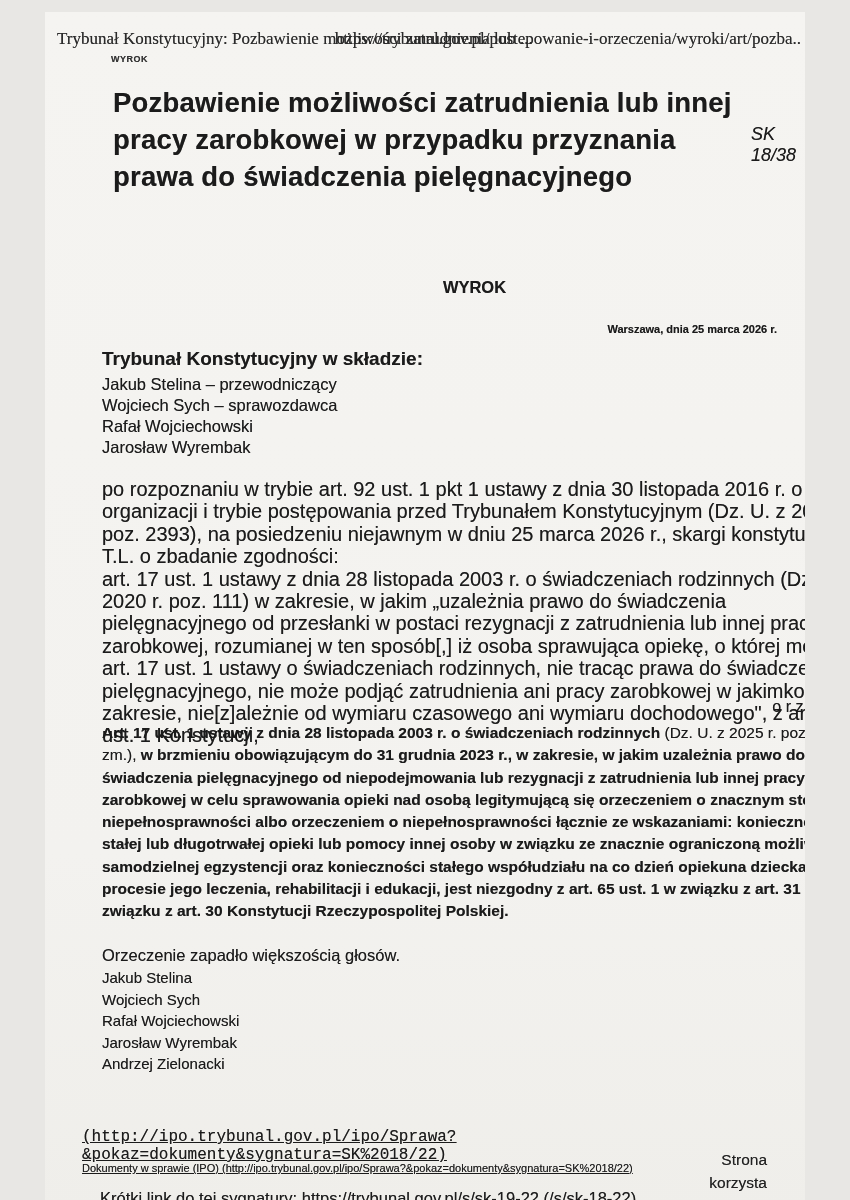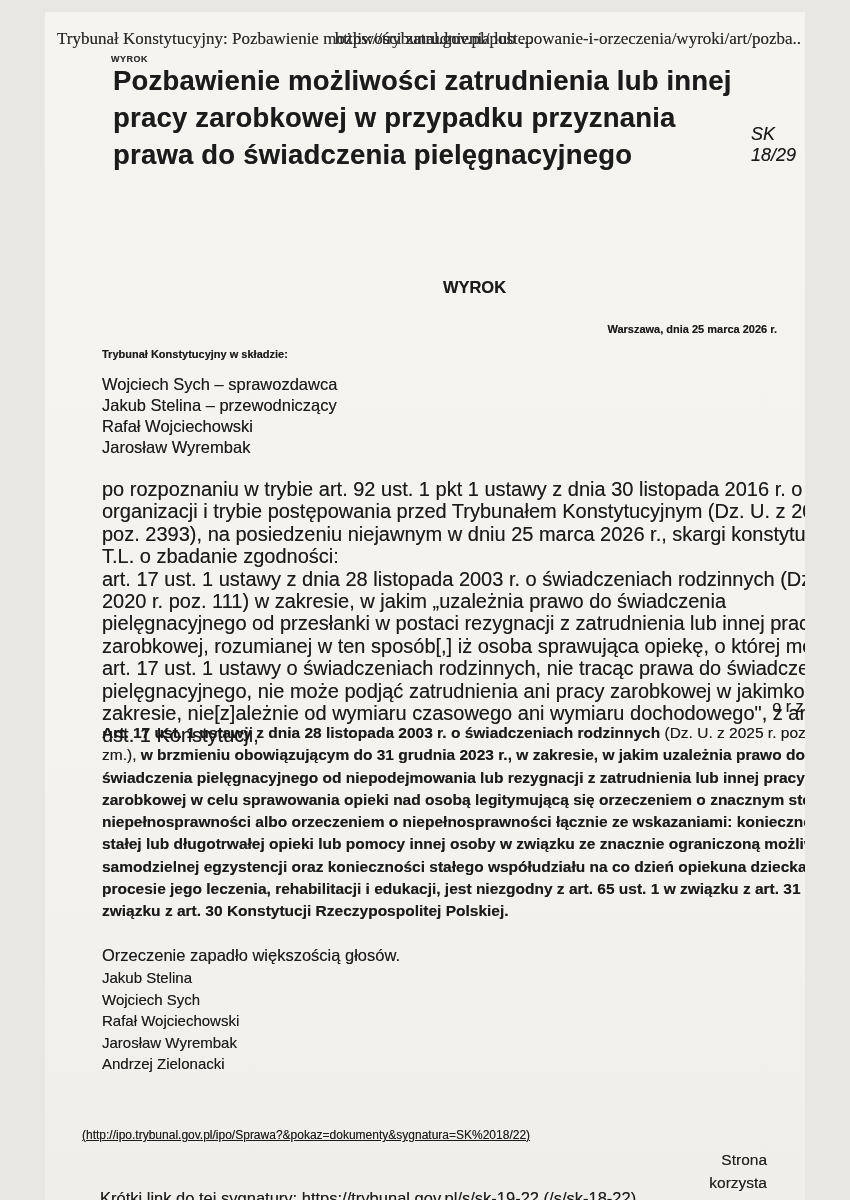--- a/index.html
+++ b/index.html
@@ -28,21 +28,21 @@
     position: absolute; left: 66px; top: 42px;
     font-size: 9px; font-weight: bold; letter-spacing: 0.5px; color: #333;
   }
   .ph-url {
     position: absolute; right: 4px; top: 17px;
     font-family: "Liberation Serif", serif;
     font-size: 17px; color: #2a2a2a; white-space: nowrap;
   }
   
   .doc-title {
-    position: absolute; left: 68px; top: 50px; width: 630px;
+    position: absolute; left: 68px; top: 72px; width: 630px;
     font-size: 27.5px; font-weight: bold; line-height: 37px;
     letter-spacing: 0.2px;
   }
   .case-number {
     position: absolute; left: 706px; top: 112px;
     font-size: 18px; font-style: italic;
   }
   .sygn-line {
     position: absolute; left: 57px; top: 230px;
     font-size: 17px; font-weight: bold;
@@ -53,21 +53,21 @@
   .center-block {
     position: absolute; left: 57px; top: 264px; width: 745px;
     text-align: center; font-size: 16.5px; font-weight: bold; line-height: 22px;
   }
   .dateline {
     position: absolute; right: 28px; top: 311px;
     font-size: 11px; font-weight: bold;
   }
   .panel-heading {
     position: absolute; left: 57px; top: 336px;
-    font-size: 11px; font-weight: bold;
+    font-size: 19px; font-weight: bold;
   }
   .panel-list {
     position: absolute; left: 57px; top: 362px;
     font-size: 16.5px; line-height: 21px;
   }
   .recital {
     position: absolute; left: 57px; top: 466px; width: 768px;
     font-size: 20px; line-height: 22.4px;
   }
   .orzeka {
@@ -83,21 +83,22 @@
     position: absolute; left: 57px; top: 934px;
     font-size: 16.5px; font-weight: normal;
   }
   .signatures {
     position: absolute; left: 57px; top: 955px;
     font-size: 15px; line-height: 21.5px;
   }
   
   .ipo-url-line {
     position: absolute; left: 37px; top: 1116px;
-    font-size: 12px;
+    font-size: 16px;
+    font-family: Liberation Mono, monospace;
   }
   .documents-line {
     position: absolute; left: 37px; top: 1150px;
     font-size: 11px;
   }
   .cookie-notice {
     position: absolute; right: 38px; top: 1136px;
     text-align: right; font-size: 15.5px; line-height: 23px; color: #222;
   }
   .short-link-line {
@@ -117,33 +118,33 @@
 </head>
 <body>
 
 <div class="page">
 
   <div class="ph-title">Trybunał Konstytucyjny: Pozbawienie możliwości zatrudnienia lub ...</div>
   <div class="ph-sub">WYROK</div>
   <div class="ph-url">https://trybunal.gov.pl/postepowanie-i-orzeczenia/wyroki/art/pozba..</div>
 
   <h1 class="doc-title" style="margin:0;">Pozbawienie możliwości zatrudnienia lub innej pracy zarobkowej w przypadku przyznania prawa do świadczenia pielęgnacyjnego</h1>
-  <div class="case-number">SK 18/29</div>
+  <div class="case-number">SK 18/38</div>
 
 
   <div class="center-block">
     <div>WYROK</div>
   </div>
 
   <div class="dateline">Warszawa, dnia 25 marca 2026 r.</div>
 
   <div class="panel-heading">Trybunał Konstytucyjny w składzie:</div>
   <div class="panel-list">
+      <div>Jakub Stelina – przewodniczący</div>
       <div>Wojciech Sych – sprawozdawca</div>
-      <div>Jakub Stelina – przewodniczący</div>
       <div>Rafał Wojciechowski</div>
       <div>Jarosław Wyrembak</div>
     </div>
 
   <div class="recital">
     <span style="display:block;">po rozpoznaniu w trybie art. 92 ust. 1 pkt 1 ustawy z dnia 30 listopada 2016 r. o organizacji i trybie postępowania przed Trybunałem Konstytucyjnym (Dz. U. z 2019 r. poz. 2393), na posiedzeniu niejawnym w dniu 25 marca 2026 r., skargi konstytucyjnej T.L. o zbadanie zgodności:</span>
     <span style="display:block;">art. 17 ust. 1 ustawy z dnia 28 listopada 2003 r. o świadczeniach rodzinnych (Dz. U. z 2020 r. poz. 111) w zakresie, w jakim „uzależnia prawo do świadczenia pielęgnacyjnego od przesłanki w postaci rezygnacji z zatrudnienia lub innej pracy zarobkowej, rozumianej w ten sposób[,] iż osoba sprawująca opiekę, o której mowa w art. 17 ust. 1 ustawy o świadczeniach rodzinnych, nie tracąc prawa do świadczenia pielęgnacyjnego, nie może podjąć zatrudnienia ani pracy zarobkowej w jakimkolwiek zakresie, nie[z]ależnie od wymiaru czasowego ani wymiaru dochodowego", z art. 65 ust. 1 Konstytucji,</span>
   </div>
 
   <div class="orzeka">o r z e k a:</div>
@@ -158,20 +159,23 @@
       <div>Jakub Stelina</div>
       <div>Wojciech Sych</div>
       <div>Rafał Wojciechowski</div>
       <div>Jarosław Wyrembak</div>
       <div>Andrzej Zielonacki</div>
     </div>
 
   <div class="ipo-url-line">
     <a class="link-underline">(http://ipo.trybunal.gov.pl/ipo/Sprawa?&amp;pokaz=dokumenty&amp;sygnatura=SK%2018/22)</a>
   </div>
+  <div class="documents-line">
+    <a class="link-underline">Dokumenty w sprawie (IPO) (http://ipo.trybunal.gov.pl/ipo/Sprawa?&amp;pokaz=dokumenty&amp;sygnatura=SK%2018/22)</a>
+  </div>
   <div class="cookie-notice">
       <div>Strona</div>
       <div>korzysta</div>
       <div>z plików</div>
     </div>
   <div class="short-link-line">
     <span>Krótki link do tej sygnatury: </span><a class="link-underline">https://trybunal.gov.pl/s/sk-19-22</a><span> (/s/sk-18-22)</span>
   </div>
   <div class="margin-dash"></div>
   <div class="bottom-smudge"></div>

